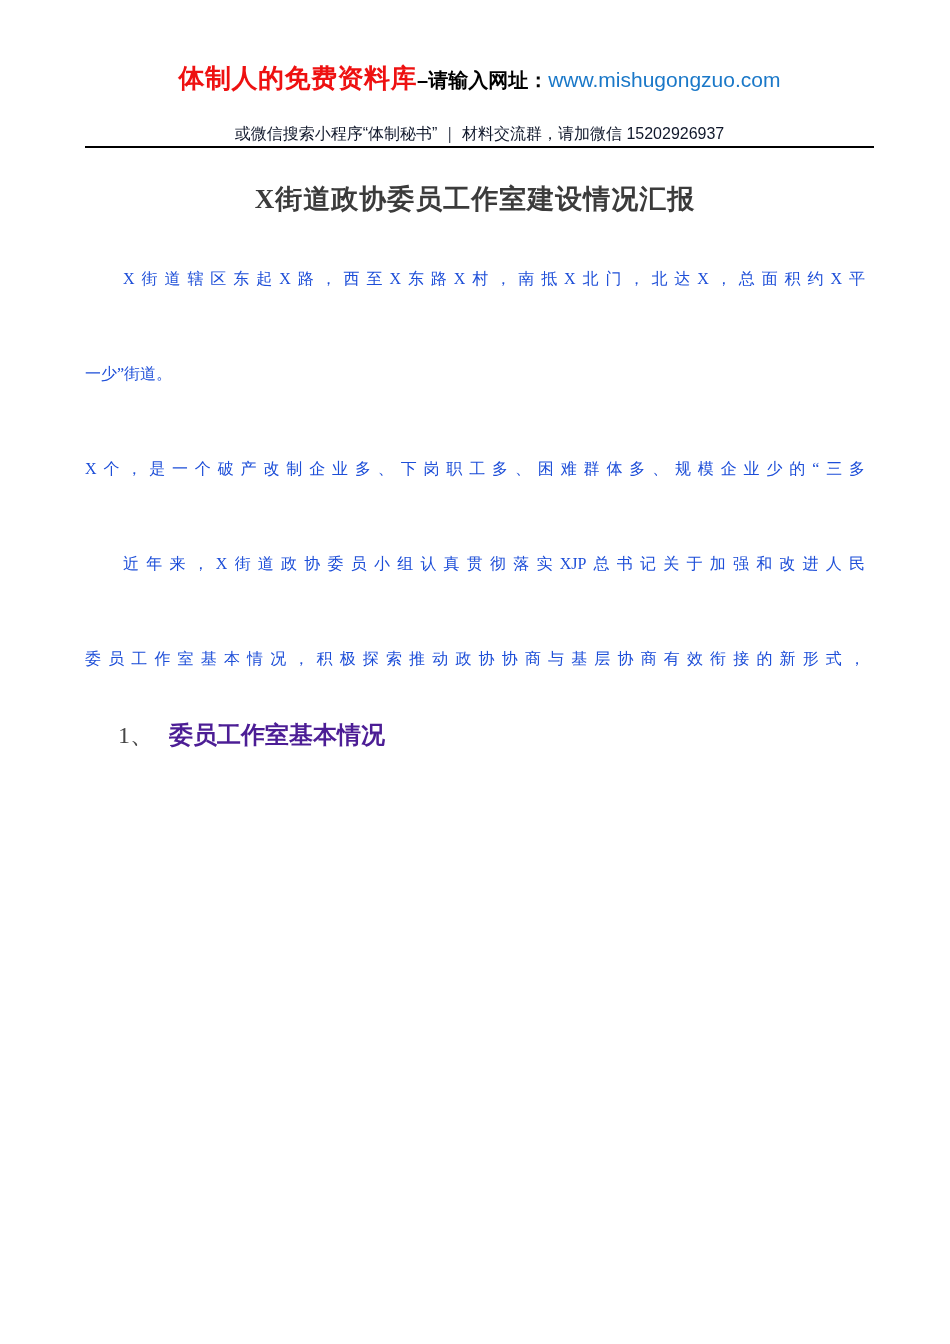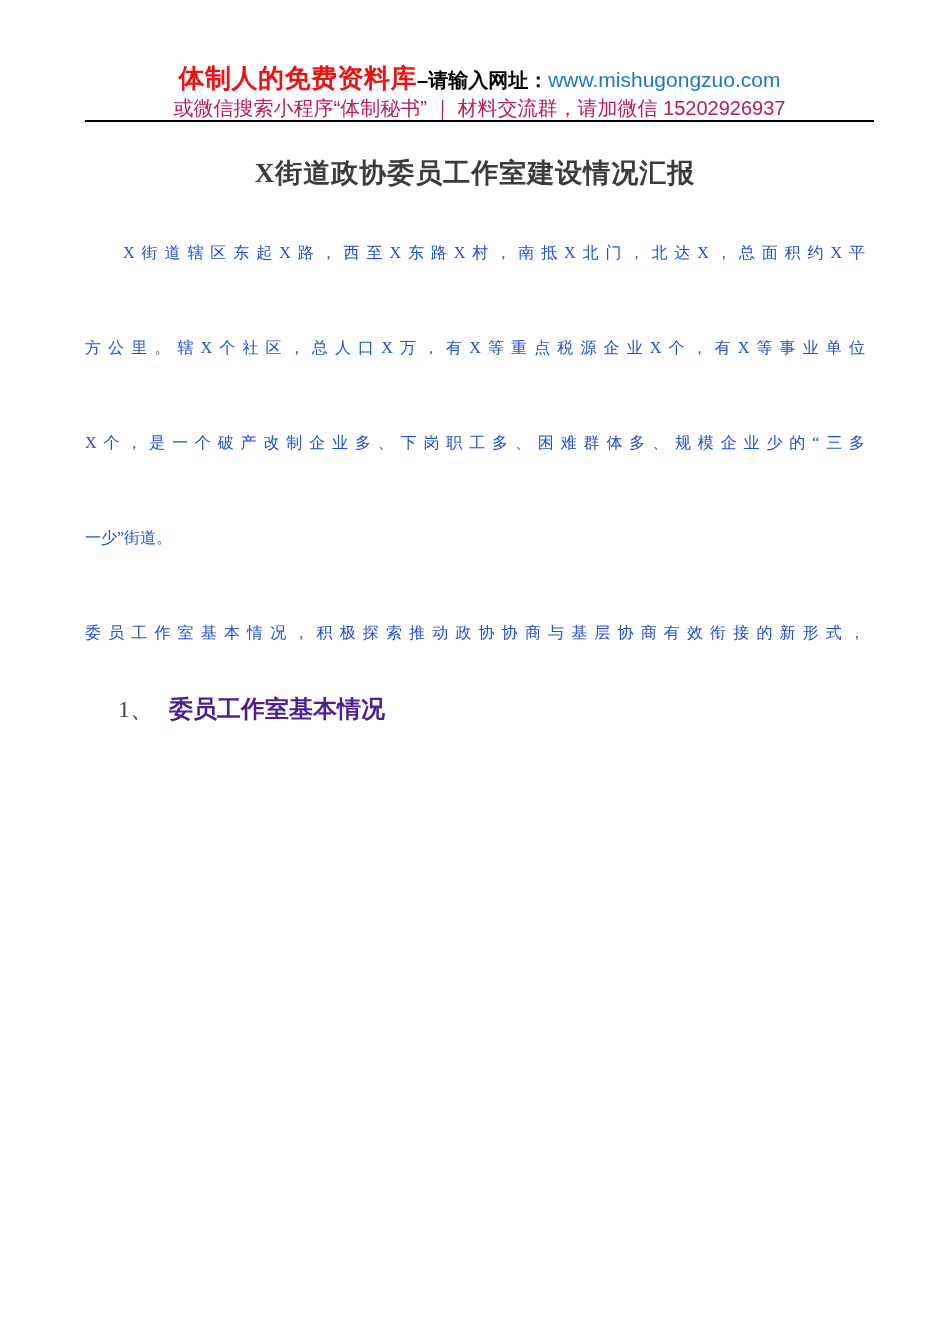--- a/index.html
+++ b/index.html
@@ -41,24 +41,25 @@
   }
   .site-url {
     color: #1a78c8;
     font-size: 21px;
     font-weight: 400;
     text-decoration: none;
     cursor: pointer;
   }
   .header-line2 {
     line-height: 24px;
-    font-size: 20px;
-    color: #be185d;
+    font-size: 16px;
+    color: #0f172a;
     font-weight: 400;
     white-space: nowrap;
+    margin-top: 26px;
   }
   
   .doc-title {
     margin: 31px 85px 12px 85px;
     line-height: 40px;
     text-align: center;
     font-size: 27px;
     font-weight: 600;
     letter-spacing: 1px;
     color: #3b3b3b;
@@ -110,26 +111,26 @@
     <div class="header-line1">
       <span class="brand">体制人的免费资料库</span><span class="url-prompt">–请输入网址：</span><span class="site-url">www.mishugongzuo.com</span>
     </div>
     <div class="header-line2">或微信搜索小程序“体制秘书” ｜ 材料交流群，请加微信 15202926937</div>
   </div>
 
   <div class="doc-title">X街道政协委员工作室建设情况汇报</div>
 
   <div class="paragraph">
     <span class="line indent">X街道辖区东起X路，西至X东路X村，南抵X北门，北达X，总面积约X平</span>
-    <span class="line">方公里。辖X个社区，总人口X万，有X等重点税源企业X个，有X等事业单位</span>
+    <span class="line end">一少”街道。</span>
     <span class="line">X个，是一个破产改制企业多、下岗职工多、困难群体多、规模企业少的“三多</span>
-    <span class="line end">一少”街道。</span>
   </div>
 
   <div class="paragraph">
+    <span class="line indent">近年来，X街道政协委员小组认真贯彻落实XJP总书记关于加强和改进人民</span>
     <span class="line">委员工作室基本情况，积极探索推动政协协商与基层协商有效衔接的新形式，</span>
   </div>
 
   <div class="section-heading">
     <span class="section-number">1、</span><span class="section-title">委员工作室基本情况</span>
   </div>
 
 </div>
 
 </body></html>

